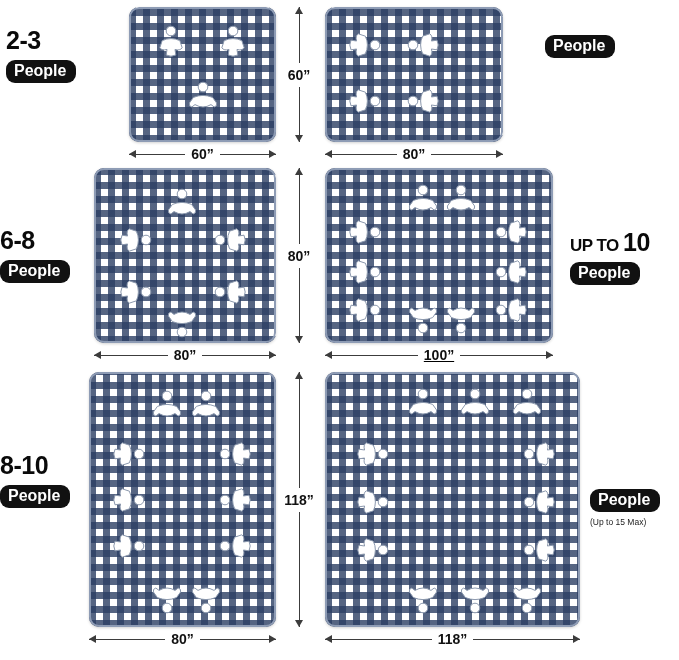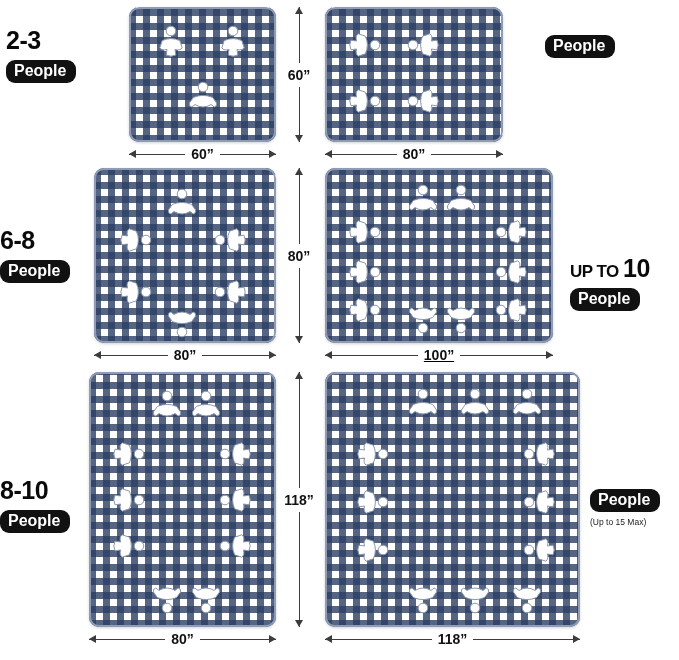--- a/index.html
+++ b/index.html
@@ -402,26 +402,26 @@
     </div>
   </div>
 
   <div class="dim-h" style="left:325px; top:345px; width:228px;text-decoration:underline;">
     <div class="line"></div>
       <div class="arrow-l"></div>
       <div class="arrow-r"></div>
     <div class="txt">100”</div>
   </div>
 
-  <div class="grouplabel" style="left:570px; top:230px; width:110px;margin-top:26px;">
+  <div class="grouplabel" style="left:570px; top:230px; width:110px;">
     <span class="count"><span class="small">UP TO </span><span>10</span></span>
     <span class="pill">People</span>
   </div>
 
-  <div class="grouplabel" style="left:0px; top:478px; width:132px;">
+  <div class="grouplabel" style="left:0px; top:453px; width:132px;">
     <span class="count">8-10</span>
     <span class="pill">People</span>
   </div>
 
   <div class="blanket" style="left:89px; top:372px; width:187px; height:255px;">
     <div class="person" style="left:58px; top:16px; transform:rotate(0deg);">
       <svg viewBox="0 0 100 100">
           <g fill="#ffffff" stroke="#8b98ad" stroke-width="2.5" stroke-linejoin="round">
             <circle cx="50" cy="20" r="12"></circle>
             <path d="M26 46 Q50 36 74 46 L84 60 Q86 68 78 70 L70 64 Q50 76 30 64 L22 70 Q14 68 16 60 Z"></path>

